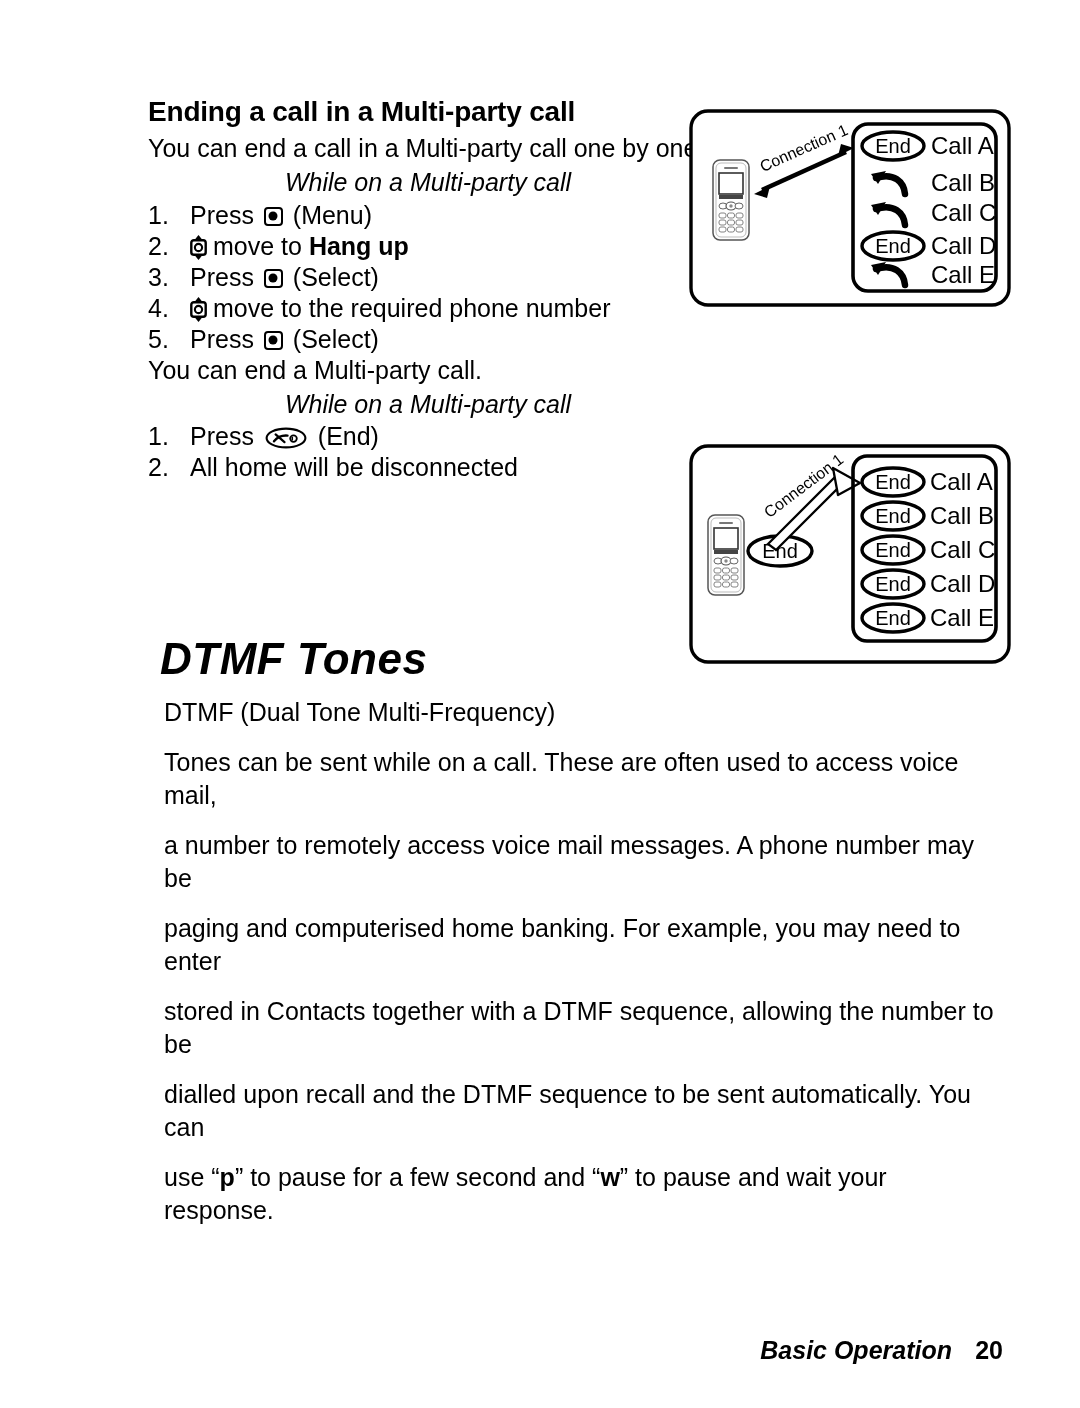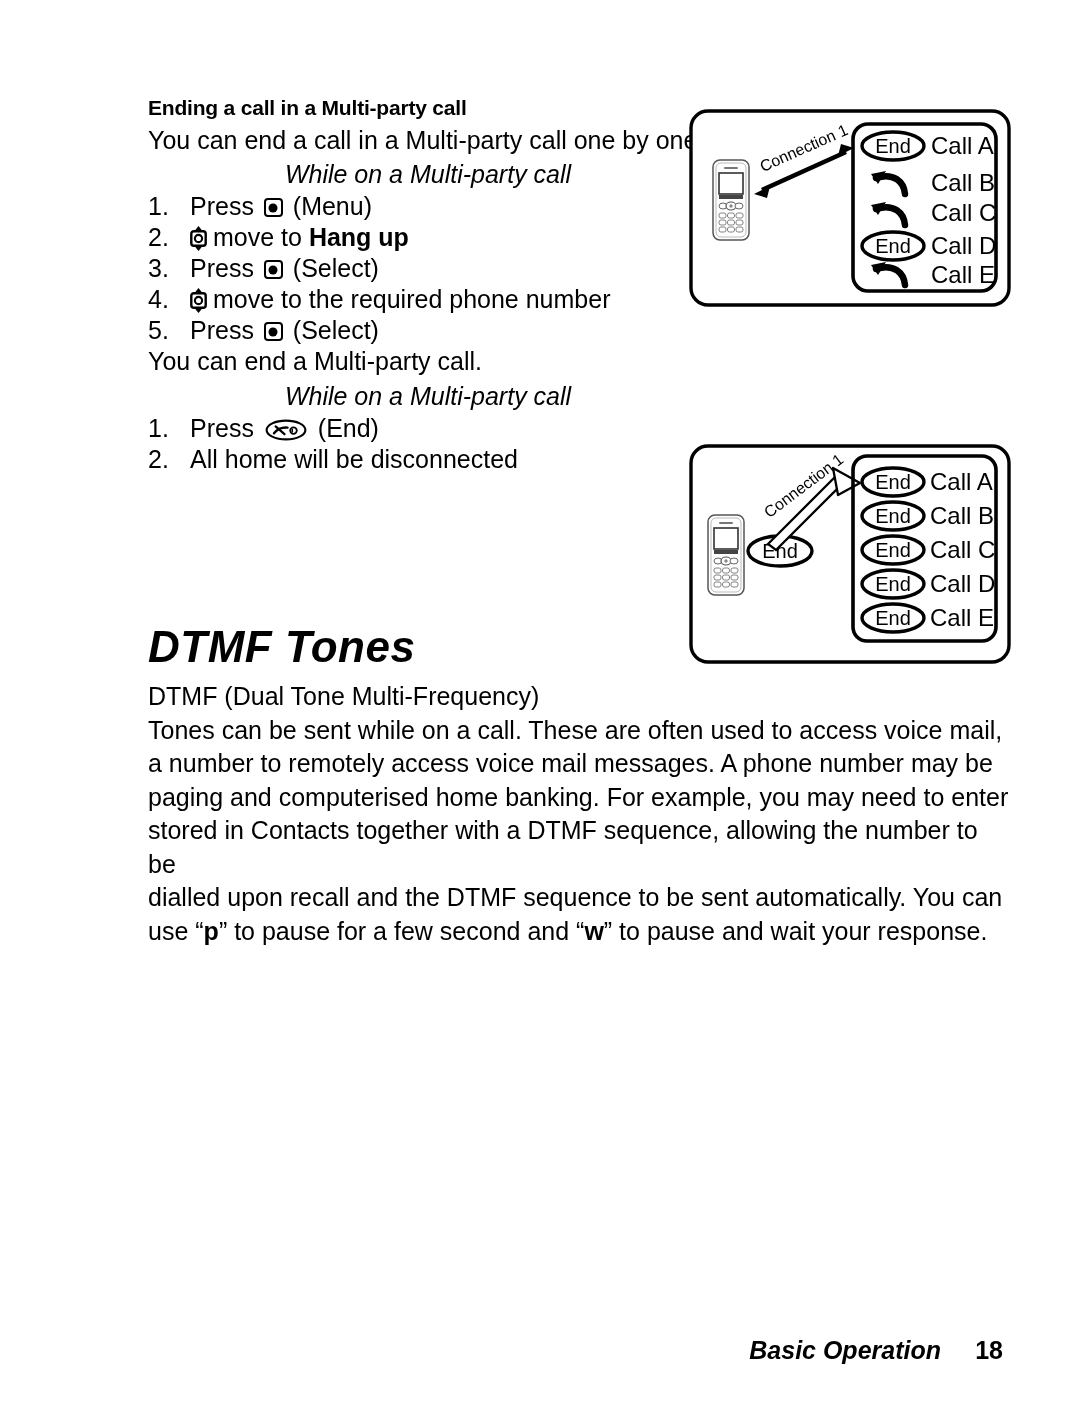--- a/index.html
+++ b/index.html
@@ -18,21 +18,21 @@
 
   
   .text-col {
     position: absolute;
     left: 148px;
     top: 96px;
     width: 560px;
   }
 
   h1.section-title {
-    font-size: 21px;
+    font-size: 28px;
     font-weight: bold;
     line-height: 1.17;
     margin: 0 0 4px 0;
     letter-spacing: -0.2px;
   }
   h1.section-title.second {
     margin-top: 34px;
   }
 
   p.body-line {
@@ -107,56 +107,56 @@
     height: 22px;
     margin: 0 4px;
     vertical-align: -4px;
   }
 
   
   h2.chapter-title {
     position: absolute;
     left: 148px;
     top: 622px;
-    margin: 0;
+    margin: 12px;
     font-size: 44px;
     font-weight: bold;
     font-style: italic;
     letter-spacing: 0.5px;
   }
 
   
   .wide-block {
     position: absolute;
     left: 148px;
     top: 680px;
     width: 862px;
     font-size: 25px;
     line-height: 1.34;
   }
-  .wide-block p { margin: 0; }
+  .wide-block p { margin: 16px; }
 
   
   .diagram {
     position: absolute;
   }
   #diagram-1 { left: 688px; top: 108px;  width: 324px; height: 200px; }
   #diagram-2 { left: 688px; top: 443px;  width: 324px; height: 222px; }
   .diagram svg { display: block; }
 
   
   .footer {
     position: absolute;
     left: 0;
     top: 1336px;
     width: 1080px;
   }
   .footer .chapter-name {
     position: absolute;
-    right: 139px;
+    right: 128px;
     top: 0;
     font-size: 25px;
     font-weight: bold;
     font-style: italic;
   }
   .footer .page-number {
     position: absolute;
     right: 77px;
     top: 0;
     font-size: 25px;
@@ -378,14 +378,14 @@
     <g>
       <ellipse cx="205" cy="175" rx="31" ry="14" fill="#fff" stroke="#000" stroke-width="3.4"></ellipse>
       <text x="205" y="182" font-size="20" text-anchor="middle" font-family="Liberation Sans, sans-serif" fill="#000">End</text>
       <text x="242" y="183" font-size="24" font-family="Liberation Sans, sans-serif" fill="#000">Call E</text>
     </g>
   </svg>
 </div>
 
 <div class="footer">
   <span class="chapter-name">Basic Operation</span>
-  <span class="page-number">18</span>
+  <span class="page-number">20</span>
 </div>
 
 </body></html>

